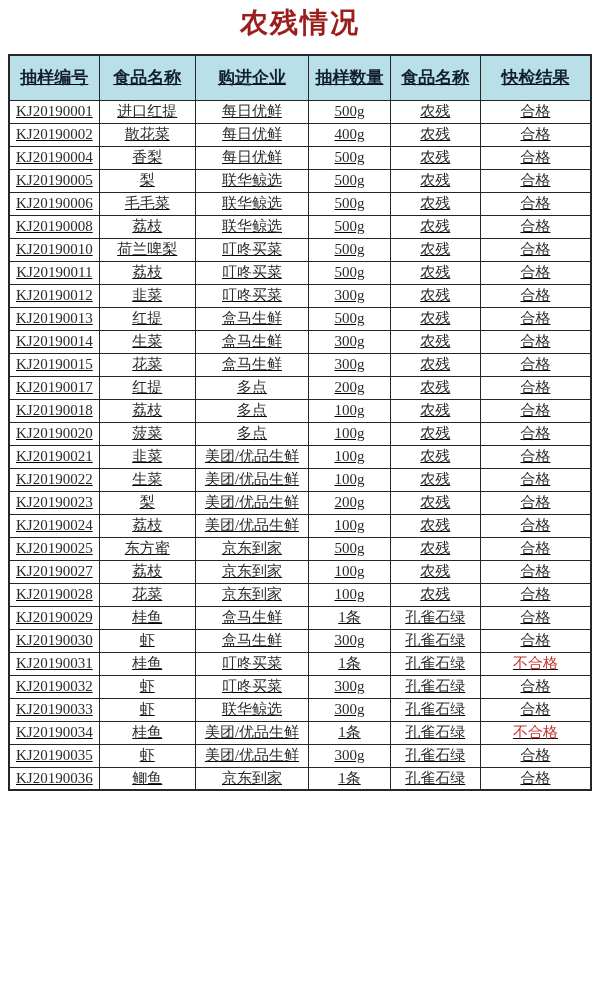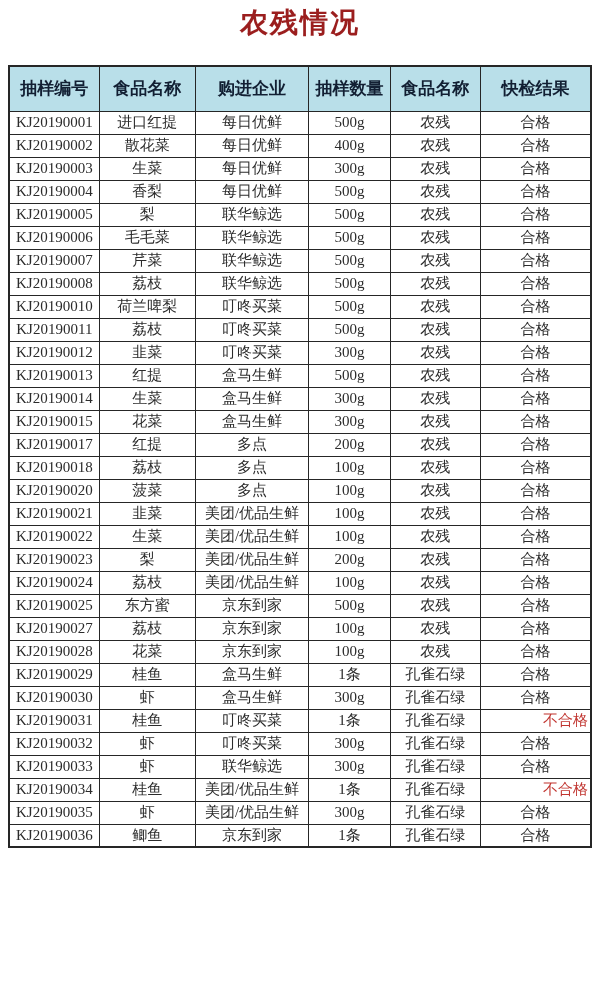--- a/index.html
+++ b/index.html
@@ -23,24 +23,25 @@
     margin: 0;
     padding: 4px 0 6px 0;
     text-align: center;
     font-size: 28px;
     font-weight: bold;
     letter-spacing: 2px;
     color: var(--title-text, #9b1e1e);
   }
   table.results-table {
     width: 584px;
-    margin: 17px auto;
+    margin: 6px auto;
     border-collapse: collapse;
     table-layout: fixed;
     border: 2px solid var(--border, #262626);
+    text-decoration: underline;
   }
   th, td {
     border: 1.5px solid var(--border, #262626);
     text-align: center;
     vertical-align: middle;
     white-space: nowrap;
     overflow: hidden;
     padding: 0 2px;
     box-sizing: border-box;
   }
@@ -51,21 +52,20 @@
     font-size: 17px;
     font-weight: bold;
   }
   td {
     height: 23px;
     font-size: 15px;
     color: var(--cell-text, #2b2b2b);
   }
   td.fail {
     color: var(--fail-text, #c13530);
-    text-align: right;
   }
   col.c-sample_id { width: 15.5%; }
   col.c-food_name { width: 16.5%; }
   col.c-supplier  { width: 19.5%; }
   col.c-quantity  { width: 14%;   }
   col.c-test_item { width: 15.5%; }
   col.c-result    { width: 19%;   }
 </style>
 </head>
 <body>
@@ -102,54 +102,38 @@
         </tr>
         <tr>
           <td>KJ20190002</td>
           <td>散花菜</td>
           <td>每日优鲜</td>
           <td>400g</td>
           <td>农残</td>
           <td>合格</td>
         </tr>
         <tr>
-          <td>KJ20190003</td>
-          <td>生菜</td>
-          <td>每日优鲜</td>
-          <td>300g</td>
-          <td>农残</td>
-          <td>合格</td>
-        </tr>
-        <tr>
           <td>KJ20190004</td>
           <td>香梨</td>
           <td>每日优鲜</td>
           <td>500g</td>
           <td>农残</td>
           <td>合格</td>
         </tr>
         <tr>
           <td>KJ20190005</td>
           <td>梨</td>
           <td>联华鲸选</td>
           <td>500g</td>
           <td>农残</td>
           <td>合格</td>
         </tr>
         <tr>
           <td>KJ20190006</td>
           <td>毛毛菜</td>
-          <td>联华鲸选</td>
-          <td>500g</td>
-          <td>农残</td>
-          <td>合格</td>
-        </tr>
-        <tr>
-          <td>KJ20190007</td>
-          <td>芹菜</td>
           <td>联华鲸选</td>
           <td>500g</td>
           <td>农残</td>
           <td>合格</td>
         </tr>
         <tr>
           <td>KJ20190008</td>
           <td>荔枝</td>
           <td>联华鲸选</td>
           <td>500g</td>

